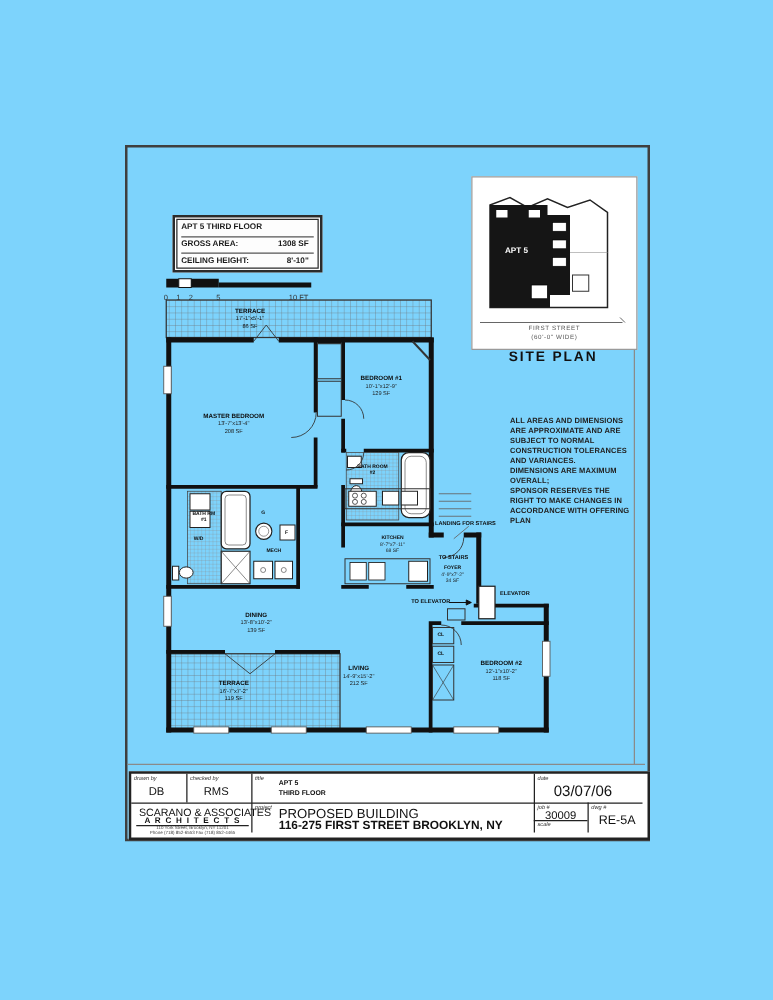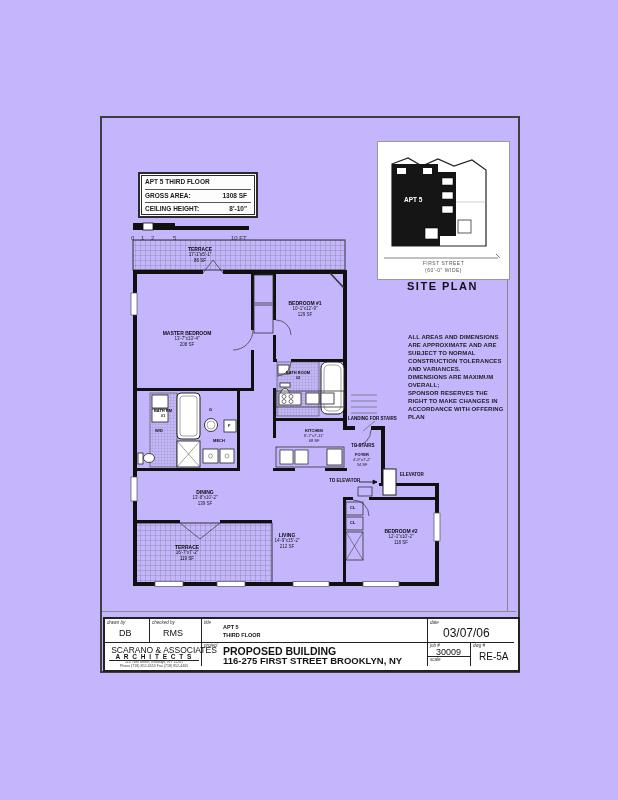--- a/index.html
+++ b/index.html
@@ -1,16 +1,16 @@
 <!DOCTYPE html>
 <html><head>
 <meta charset="utf-8">
 <style>
   html,body{margin:0;padding:0;background:#fff;}
-  .page{position:relative;width:618px;height:800px;background:#c4b5fd;overflow:hidden;
+  .page{position:relative;width:618px;height:800px;background:#7dd3fc;overflow:hidden;
         font-family:"Liberation Sans",sans-serif;color:#1c1c1c;}
   .abs{position:absolute;}
   
   .frame{left:100px;top:116px;width:416px;height:553px;border:2px solid #3f3f3f;}
   .vline{width:1px;background:#8a8a8a;}
   .hline{height:1px;background:#8a8a8a;}
   
   .info-box{left:138px;top:172px;width:116px;height:42px;border:2px solid #2b2b2b;background:#fdfdfd;}
   .info-inner{position:absolute;left:1px;top:1px;right:1px;bottom:1px;border:1px solid #2b2b2b;}
   .info-row{position:absolute;left:3px;right:3px;font-size:6.5px;font-weight:bold;color:#1a1a1a;white-space:nowrap;}
@@ -347,21 +347,21 @@
     <div class="tb-val" style="left:118px;top:5px;font-size:5.5px;font-weight:bold;">APT 5</div>
     <div class="tb-val" style="left:118px;top:13px;font-size:5.5px;font-weight:bold;">THIRD FLOOR</div>
     <div class="tb-label" style="left:325px;top:1px;">date</div>
     <div class="tb-val" style="left:338px;top:7px;font-size:12px;">03/07/06</div>
 
     <div class="tb-val" style="left:4px;top:26px;width:110px;text-align:center;font-size:8.5px;font-weight:normal;">SCARANO &amp; ASSOCIATES</div>
     <div class="tb-val" style="left:4px;top:34px;width:90px;text-align:center;font-size:6.5px;font-weight:bold;letter-spacing:1px;border-bottom:1px solid #222;">A R C H I T E C T S</div>
     <div class="tb-val" style="left:4px;top:41px;width:90px;text-align:center;font-size:3.6px;color:#444;">110 York Street,  Brooklyn,  NY  11201</div>
     <div class="tb-val" style="left:4px;top:44.5px;width:90px;text-align:center;font-size:3.6px;color:#444;">Phone (718) 852-6553  Fax (718) 852-4465</div>
     <div class="tb-label" style="left:99px;top:24px;">project</div>
-    <div class="tb-val" style="left:118px;top:26px;font-size:10.5px;font-weight:bold;">PROPOSED BUILDING</div>
+    <div class="tb-val" style="left:118px;top:26px;font-size:10.5px;font-weight:normal;">PROPOSED BUILDING</div>
     <div class="tb-val" style="left:118px;top:36px;font-size:9.5px;font-weight:bold;">116-275 FIRST STREET   BROOKLYN, NY</div>
     <div class="tb-label" style="left:325px;top:24px;">job #</div>
     <div class="tb-val" style="left:331px;top:28px;font-size:9px;">30009</div>
     <div class="tb-label" style="left:325px;top:38px;">scale</div>
     <div class="tb-label" style="left:368px;top:24px;">dwg #</div>
     <div class="tb-val" style="left:374px;top:32px;font-size:10px;">RE-5A</div>
   </div>
 
 </div>
 

